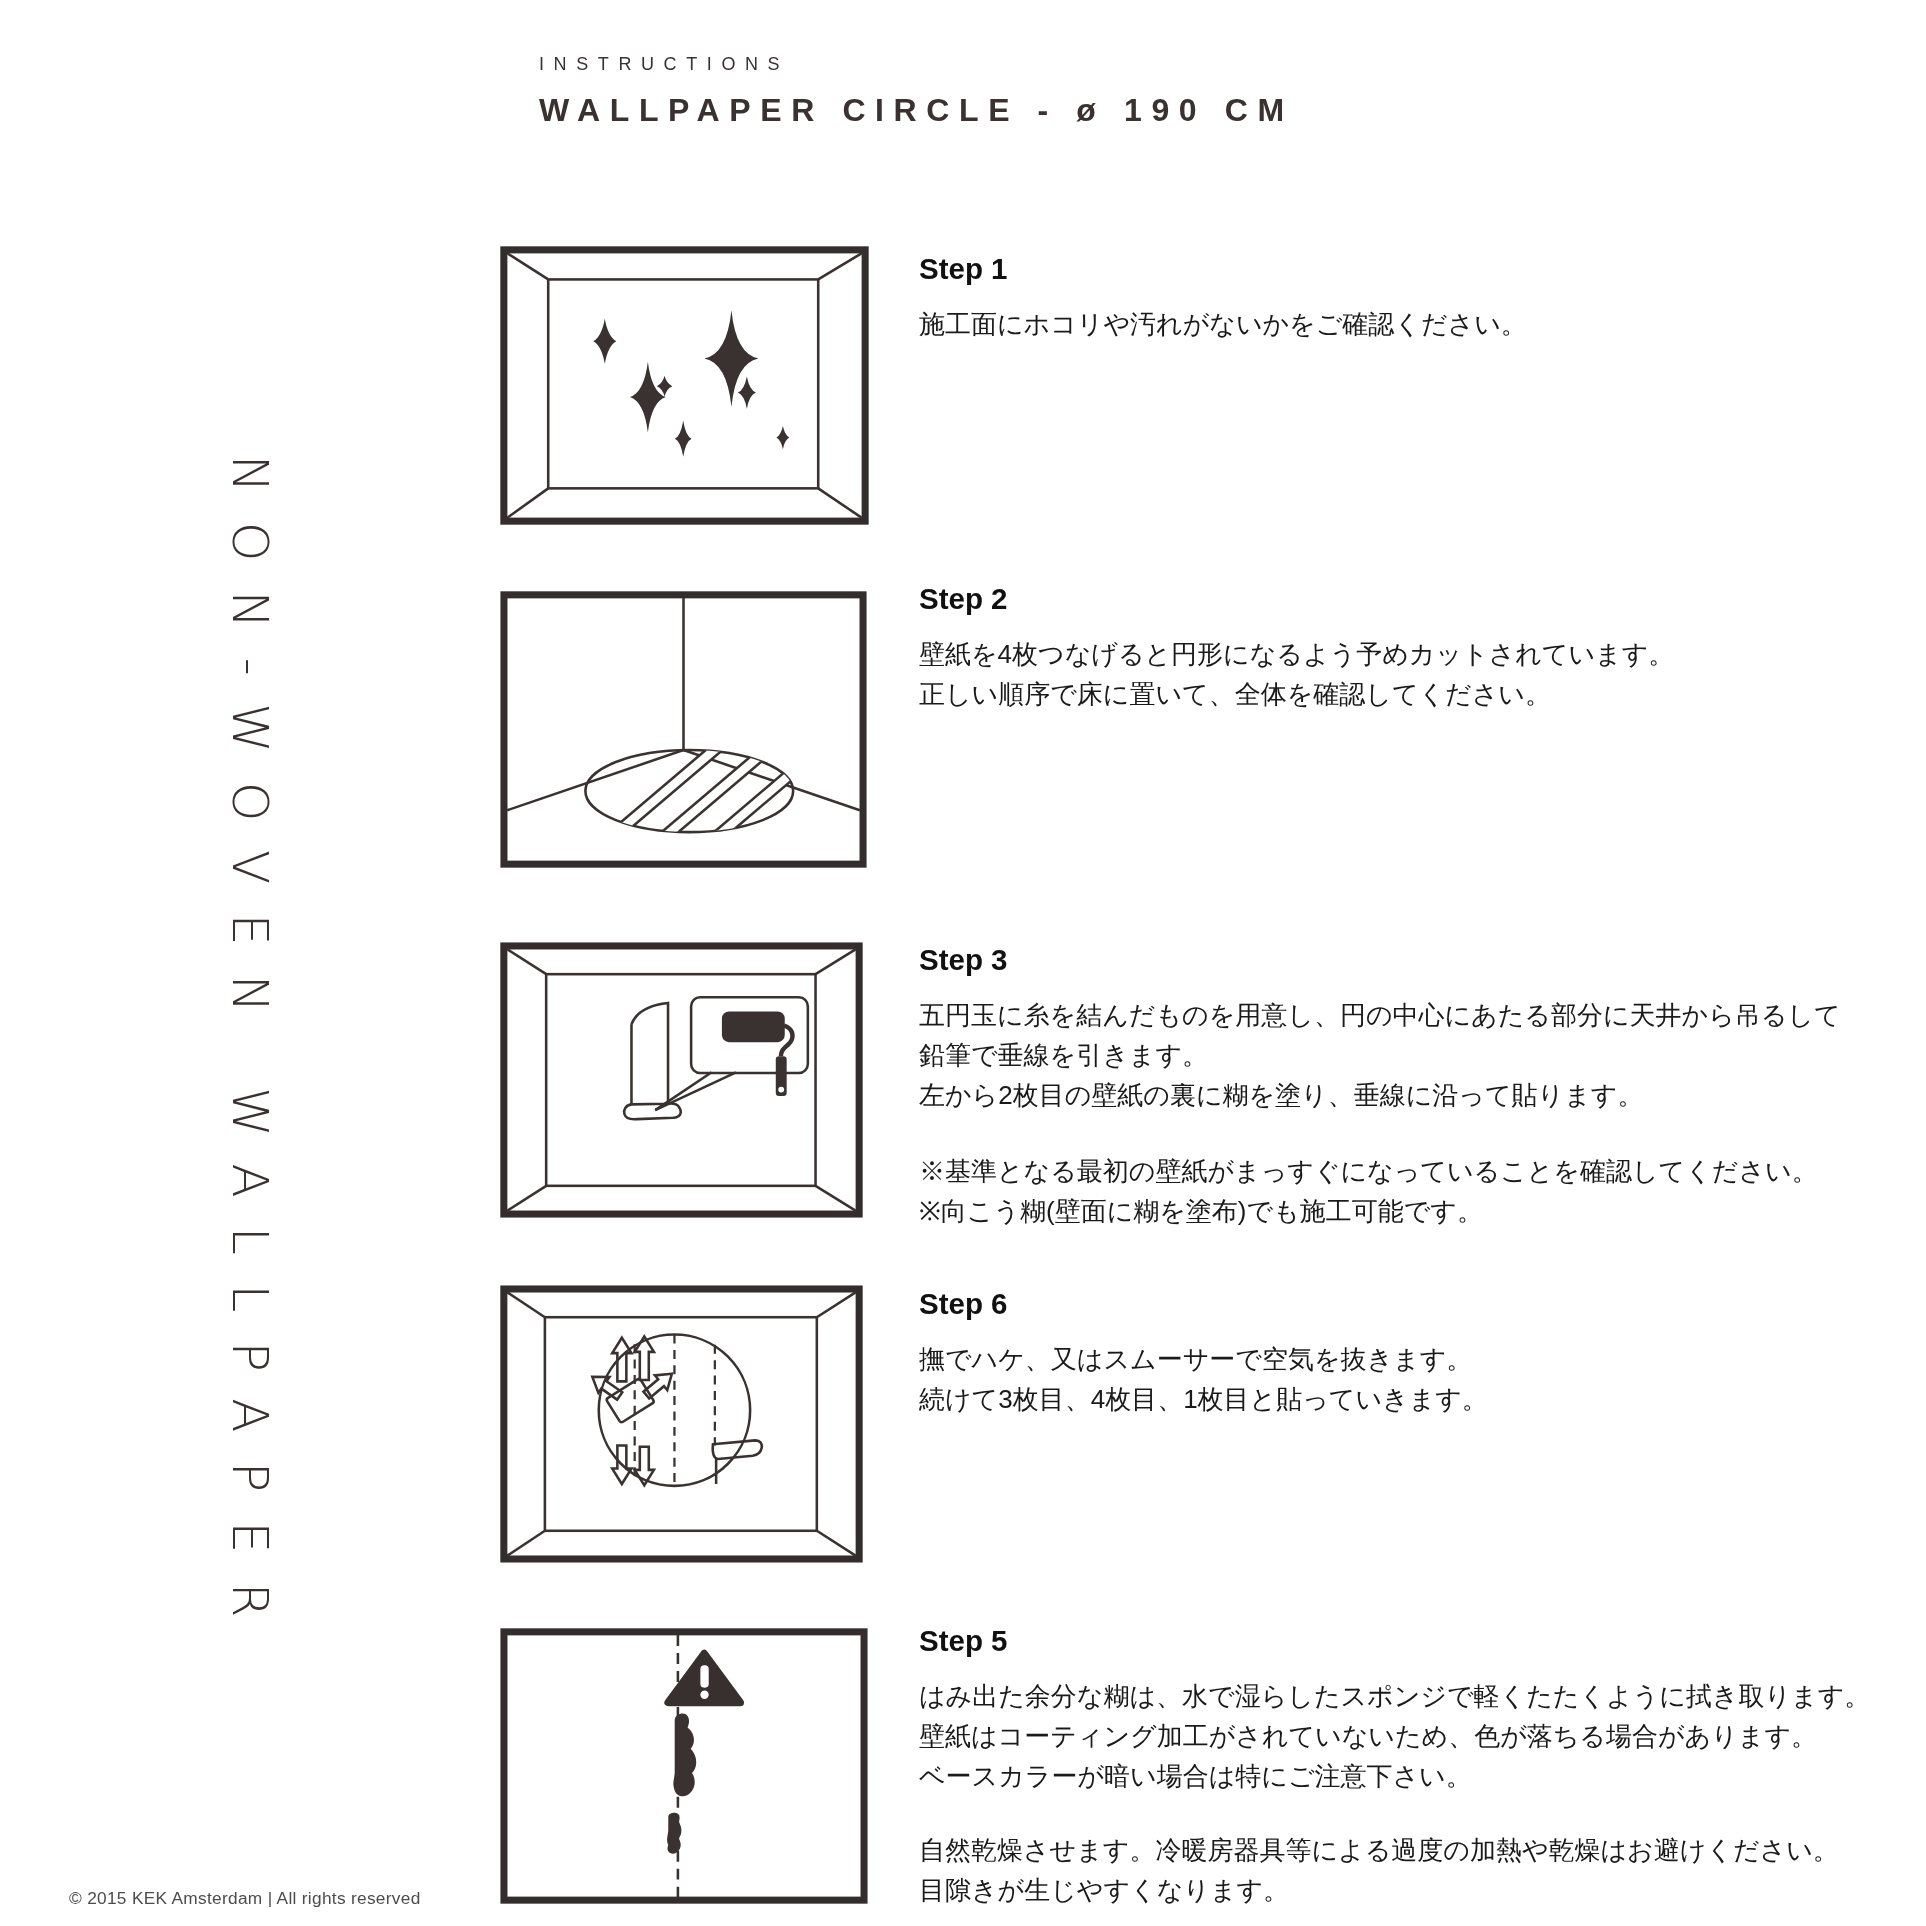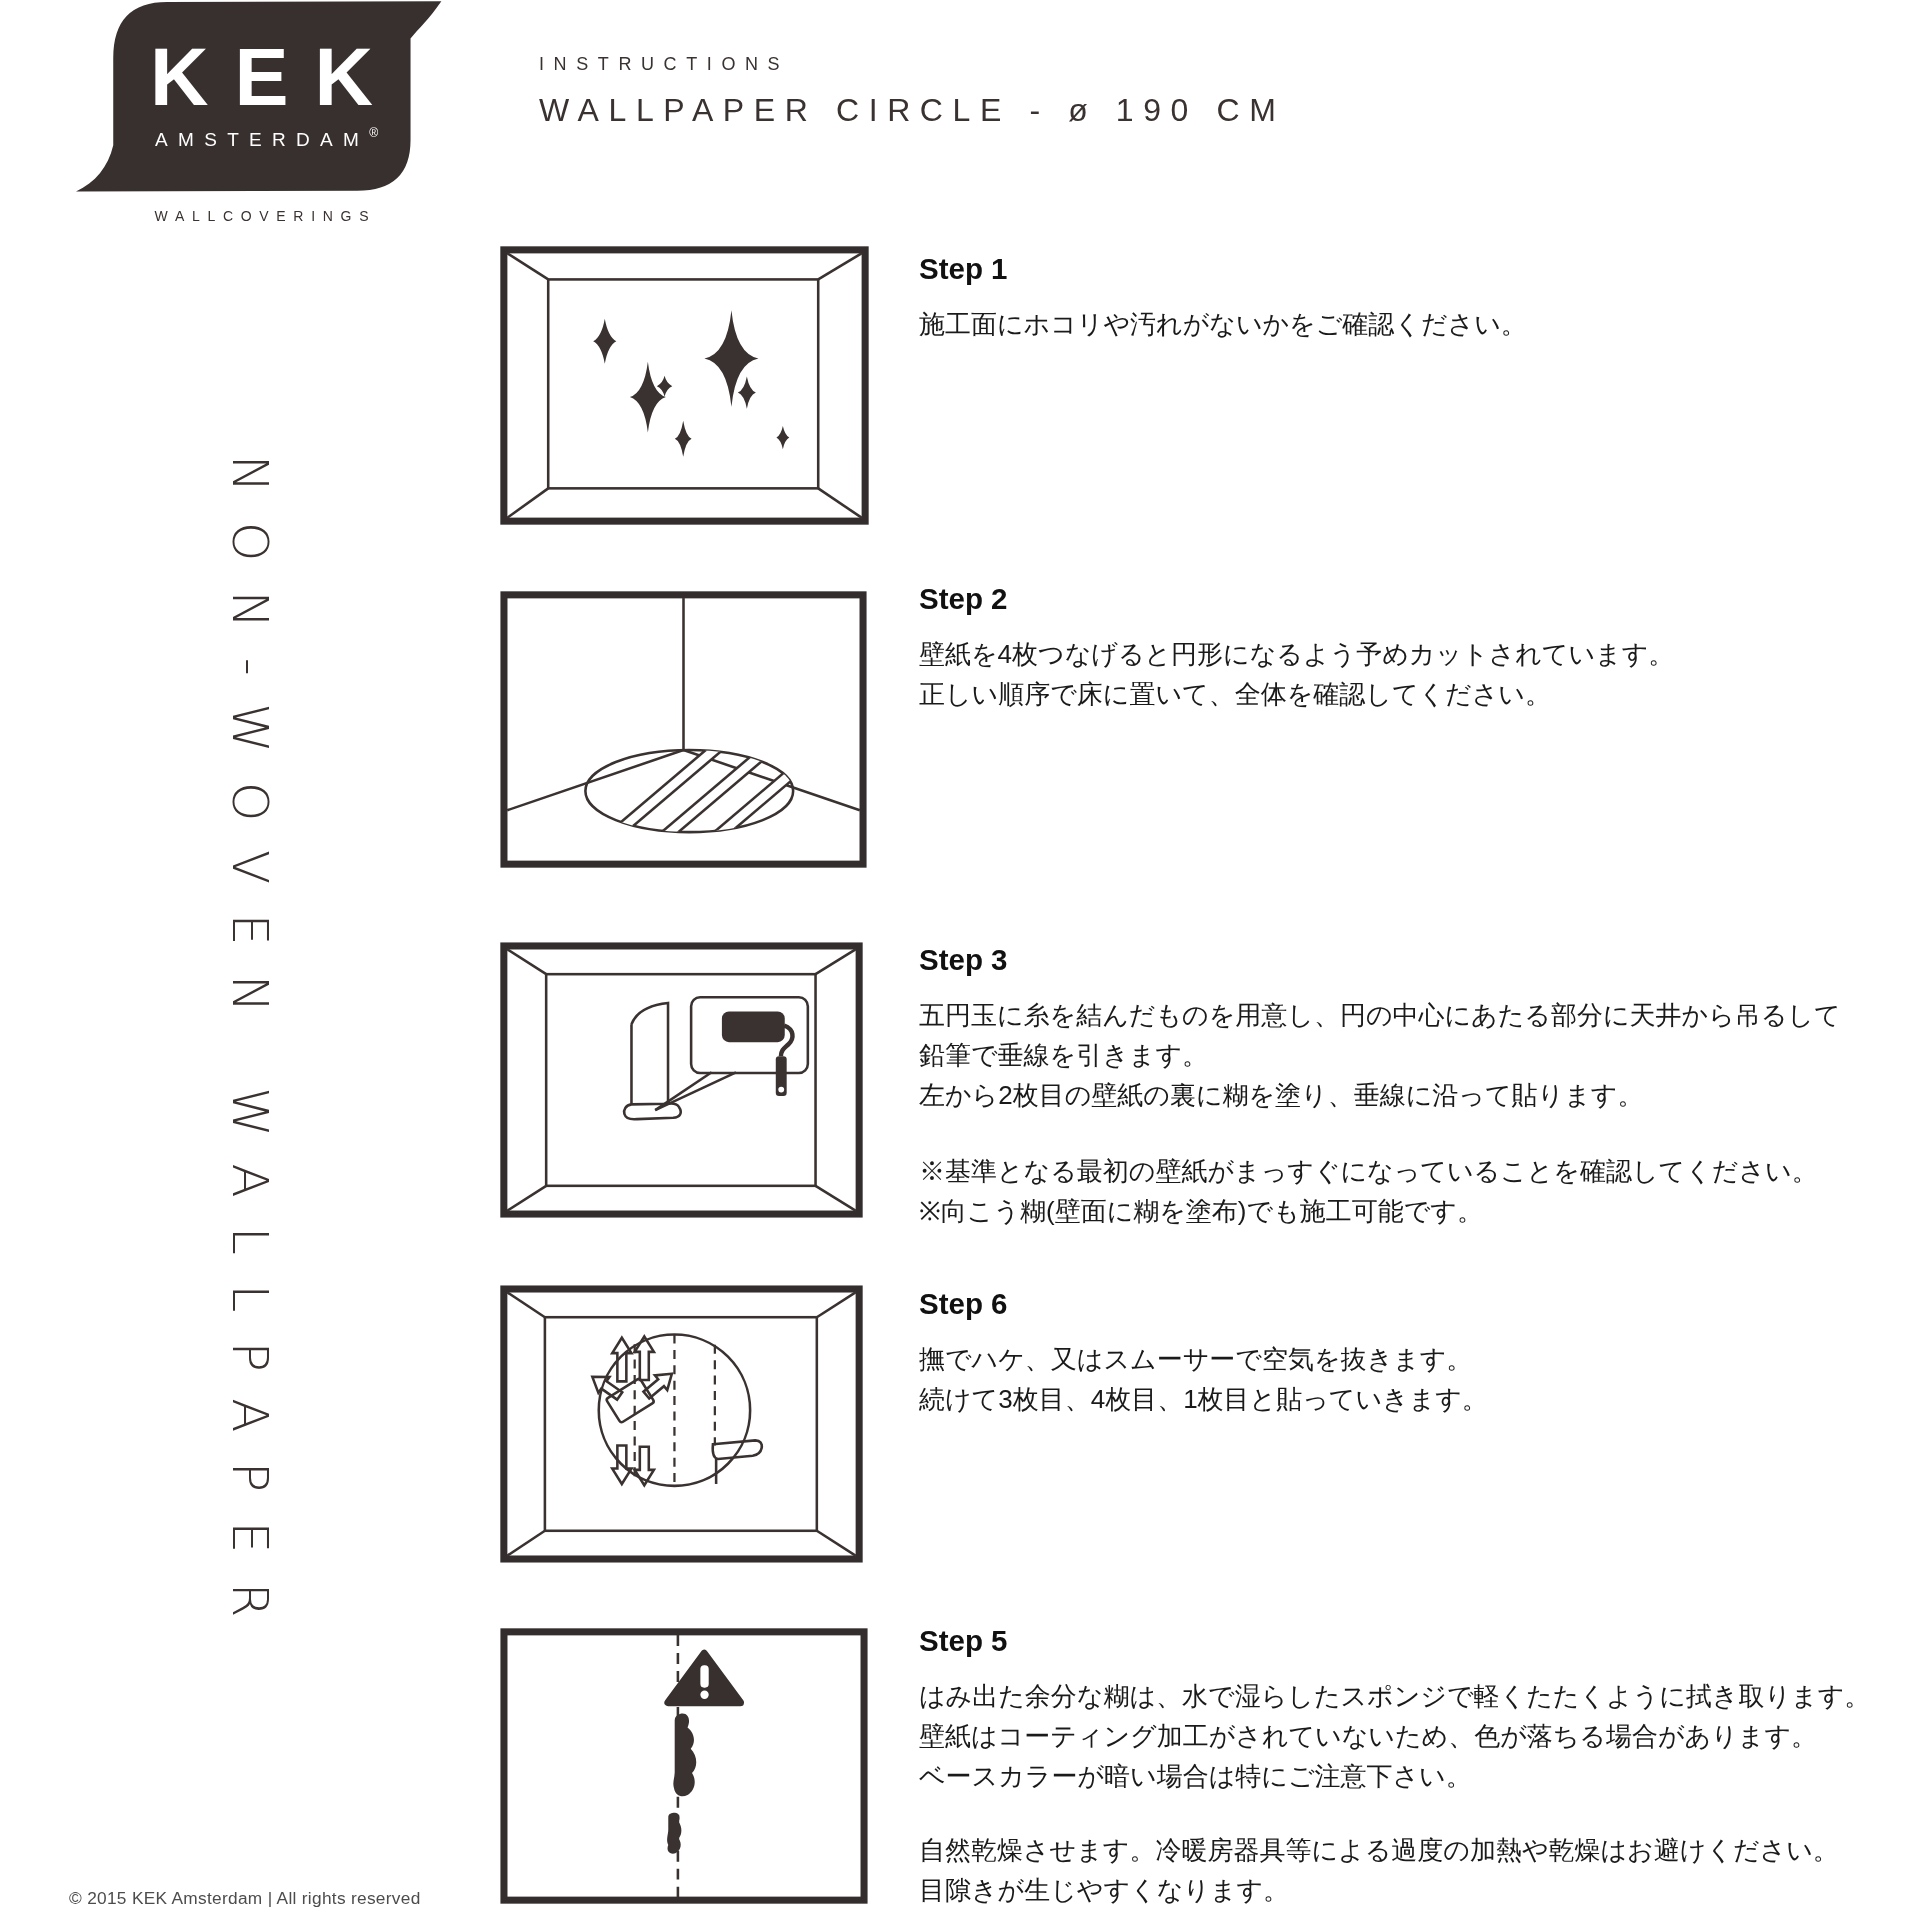--- a/index.html
+++ b/index.html
@@ -26,21 +26,21 @@
     font-size:14px; font-weight:500; color:#3a3231; letter-spacing:7.7px; text-indent:7.7px;
     white-space:nowrap;
   }
   
   #header{position:absolute; left:539px; top:0; width:809px; text-align:left;}
   .eyebrow{
     margin-top:54px; font-size:18px; font-weight:500; color:#3a3231;
     letter-spacing:9.6px; white-space:nowrap;
   }
   .doc-title{
-    margin-top:16.7px; font-size:32px; font-weight:400; color:#3a3231;
+    margin-top:16.7px; font-size:32px; font-weight:700; color:#3a3231;
     letter-spacing:9.6px; white-space:nowrap;
   }
   
   #side-label{
     position:absolute; left:279px; top:455px; transform-origin:left top; transform:rotate(90deg);
     font-family:"DejaVu Sans","Liberation Sans",sans-serif;
     font-weight:200; font-size:50px; color:#3a3231; letter-spacing:29.5px; white-space:nowrap;
   }
   
   .step-box{position:absolute; left:500px;}
@@ -57,29 +57,20 @@
   }
   svg .ln{stroke:#3a3231; stroke-width:4; fill:none;}
   svg .frame{stroke:#332e2d; stroke-width:11; fill:none;}
   svg .fillink{fill:#3a3231; stroke:none;}
 </style>
 </head>
 <body>
 
 <div id="page">
 
-  <div id="logo">
-    <svg width="366" height="194" viewBox="0 0 570 302">
-      <path d="M142,3 L569,2 C550,30 534,44 521,60 L521,218 Q521,297 438,297 L0,298
-               C30,284 50,260 58,226 L58,90 Q58,3 142,3 Z" fill="#38302e"></path>
-    </svg>
-    <div class="logo-kek">KEK</div>
-    <div class="logo-ams"><span>AMSTERDAM</span><sup>®</sup></div>
-    <div class="logo-tagline">WALLCOVERINGS</div>
-  </div>
 
   <div id="header">
     <div class="eyebrow">INSTRUCTIONS</div>
     <div class="doc-title">WALLPAPER CIRCLE - ø 190 CM</div>
   </div>
 
   <div id="side-label">NON-WOVEN WALLPAPER</div>
 
   <div class="step-box" style="top:246px">
     <svg width="369" height="279" viewBox="0 0 574 434">

